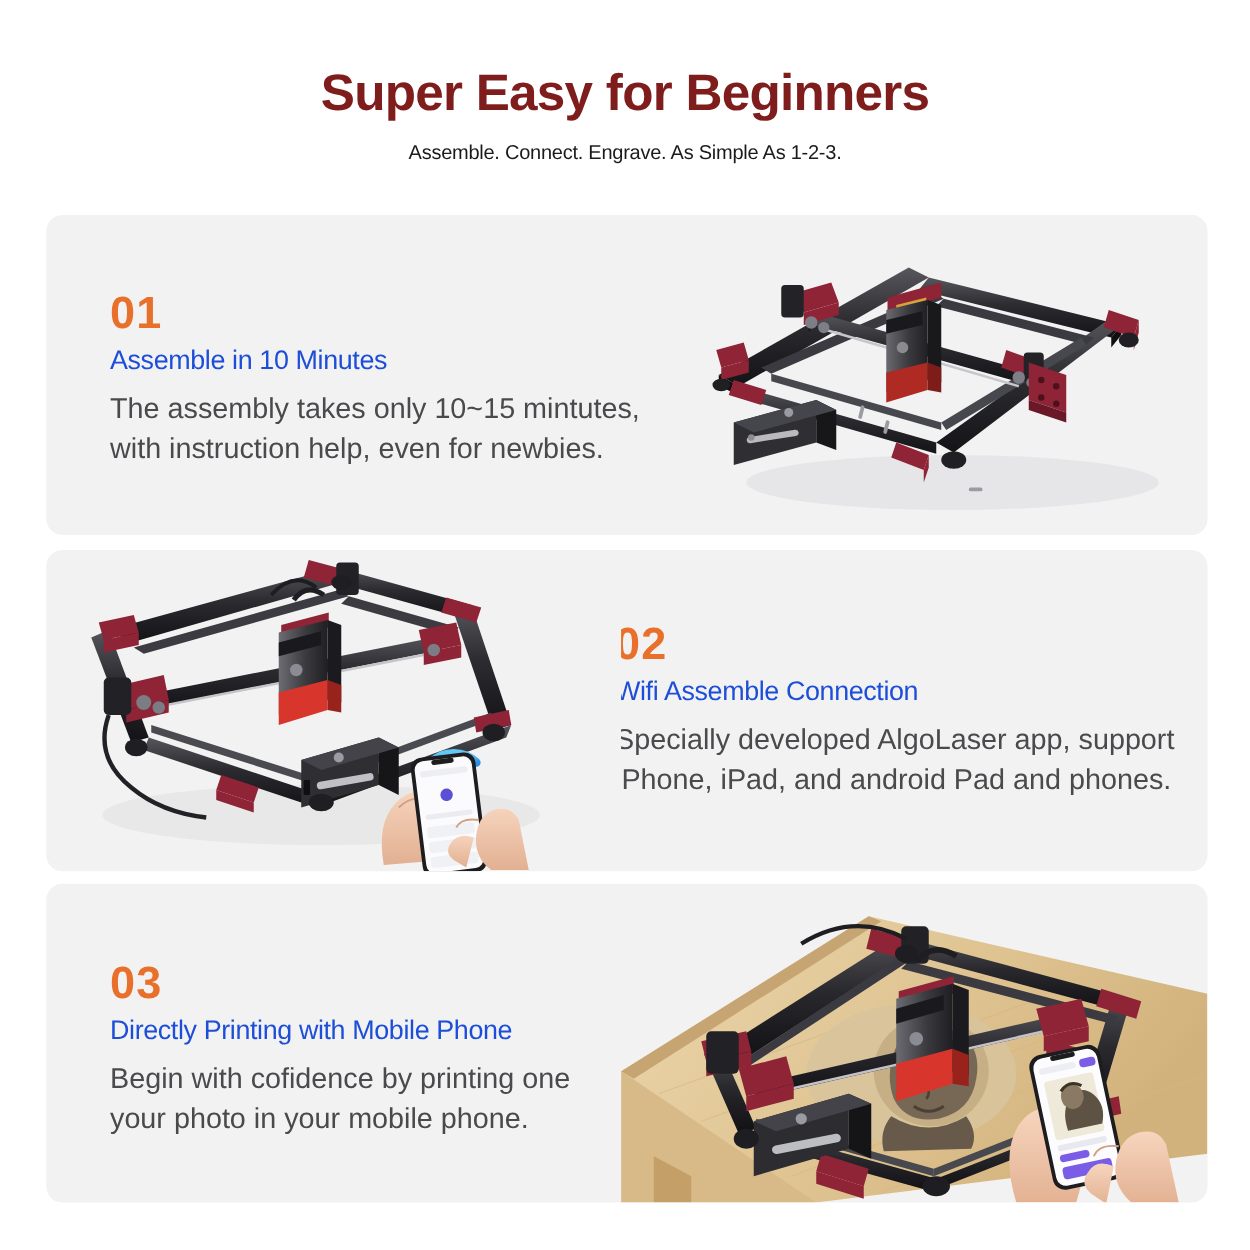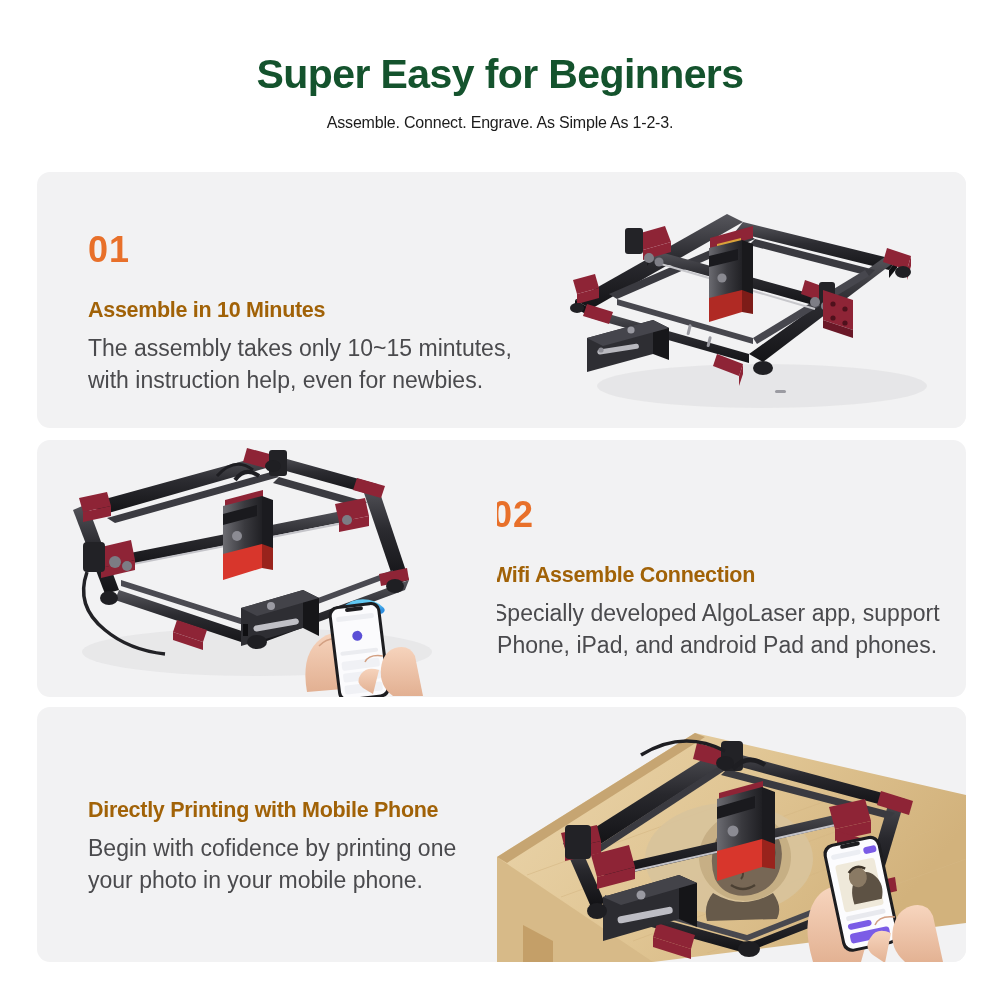--- a/index.html
+++ b/index.html
@@ -7,21 +7,21 @@
     width: 1000px; height: 1000px;
     background: #ffffff;
     font-family: "Liberation Sans", sans-serif;
     overflow: hidden;
   }
   .page { position: relative; width: 1000px; height: 1000px; background:#fff; }
 
   
   .header { position:absolute; left:0; top:0; width:1000px; text-align:center; }
   .main-title {
-    font-size: 41px; font-weight: 700; color:#14532d;
+    font-size: 41px; font-weight: 700; color:#7f1d1d;
     letter-spacing:-0.6px; line-height:1.1;
     margin-top: 52px;
   }
   .sub-title {
     font-size: 16px; font-weight:400; color:#1b1b1b;
     letter-spacing:-0.2px; margin-top: 17px;
   }
 
   
   .card {
@@ -30,22 +30,22 @@
   #card1 { left:37px; top:172px; width:929px; height:256px; }
   #card2 { left:37px; top:440px; width:929px; height:257px; }
   #card3 { left:37px; top:707px; width:929px; height:255px; }
 
   .txt { position:absolute; }
   .num {
     font-size: 36px; font-weight:700; color:#E8702A;
     letter-spacing:1px; line-height:1;
   }
   .head {
-    font-size: 21.5px; font-weight:700; color:#a16207;
-    letter-spacing:-0.3px; line-height:1.2; margin-top:30px;
+    font-size: 21.5px; font-weight:400; color:#1d4ed8;
+    letter-spacing:-0.3px; line-height:1.2; margin-top:8px;
   }
   .desc {
     font-size: 23px; font-weight:400; color:#4a4a4d;
     line-height:1.42; margin-top:8px; white-space:pre-line;
   }
 
   #t1 { left:51px; top:60px; }
   #t2 { left:455px; top:57px; }
   #t3 { left:51px; top:61px; }
 
@@ -318,20 +318,21 @@
           <path d="M336,256 q-14,-10 -12,-28 q2,-16 14,-20 q14,-4 20,8 l8,40 z" fill="url(#skin2)"></path>
           <path d="M322,230 q-12,-4 -18,4 q-6,8 2,14 l10,6" fill="url(#skin2)"></path>
           <path d="M326,216 q-14,-2 -18,6" stroke="#d3a083" stroke-width="1.5" fill="none"></path>
         </g>
       </svg>
     </div>
   </div>
 
   <div class="card" id="card3">
     <div class="txt" id="t3">
+      <div class="num">03</div>
       <div class="head">Directly Printing with Mobile Phone</div>
       <div class="desc">Begin with cofidence by printing one of
 your photo in your mobile phone.</div>
     </div>
 
     <div class="art" id="art3">
       <svg viewBox="0 0 509 255" xmlns="http://www.w3.org/2000/svg">
         <defs>
           <linearGradient id="wood3" x1="0" y1="0" x2="1" y2="0.4">
             <stop offset="0%" stop-color="#EBD6AD"></stop>

